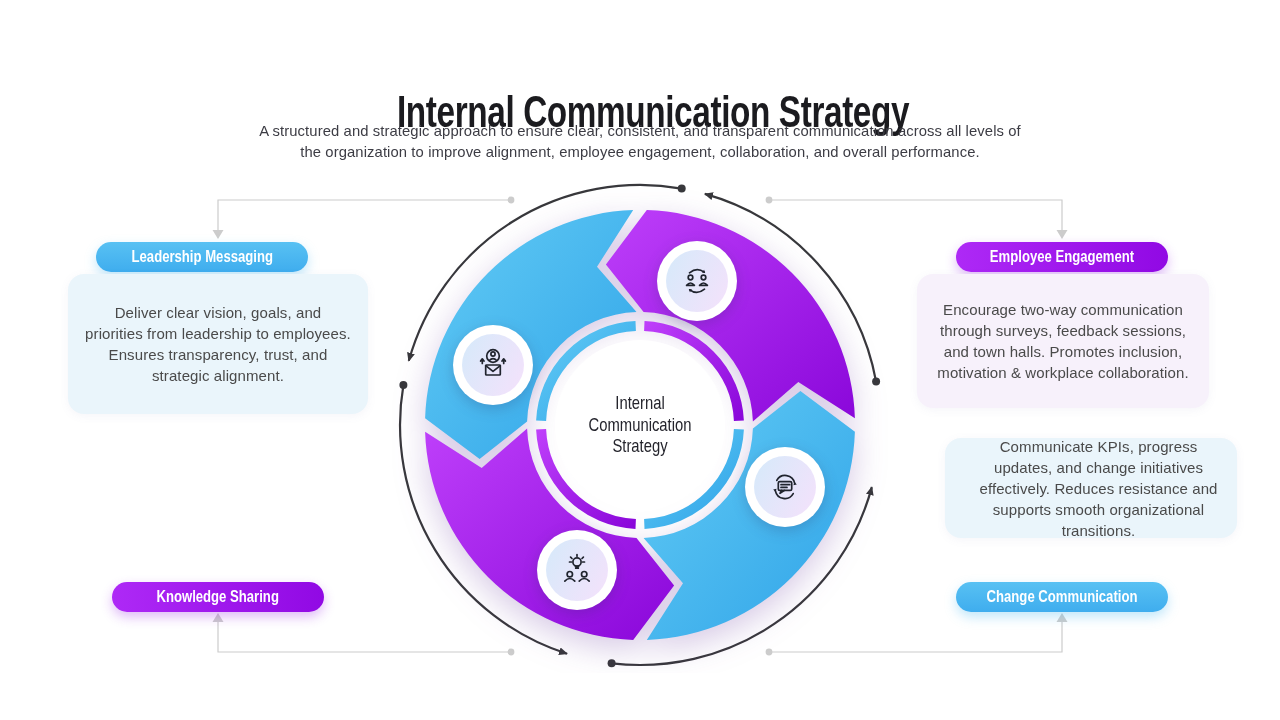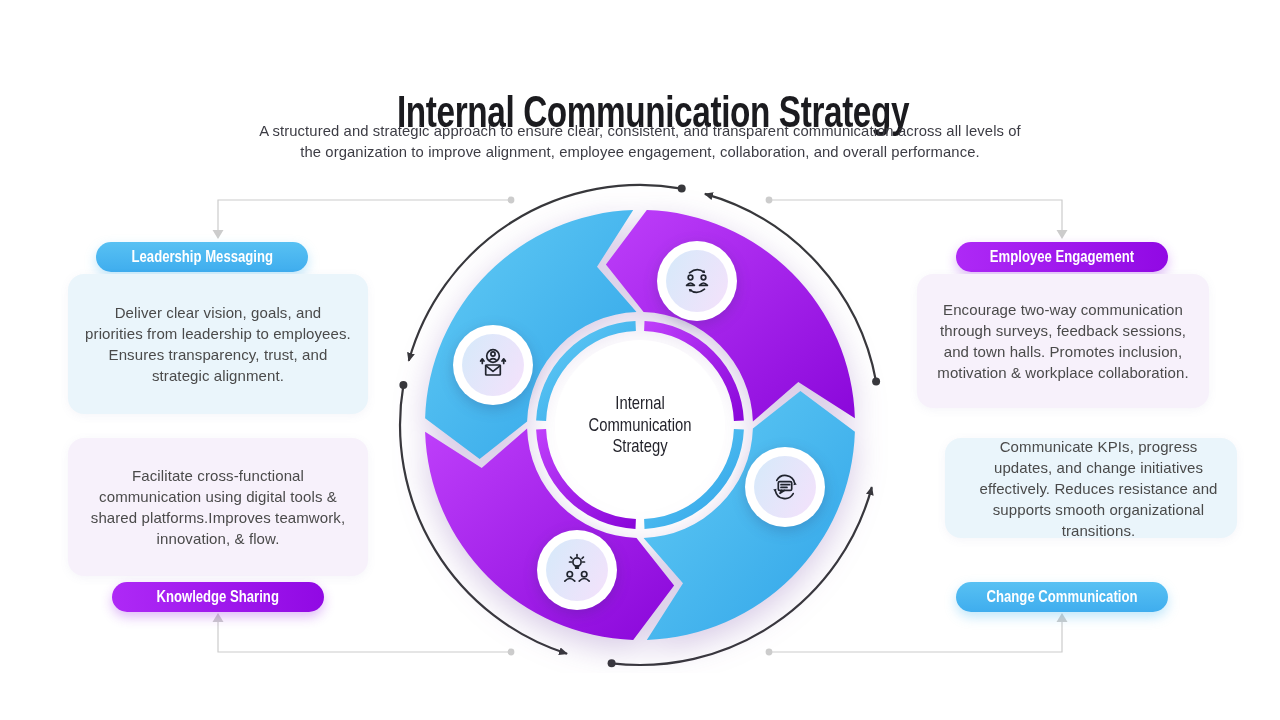--- a/index.html
+++ b/index.html
@@ -104,23 +104,20 @@
     </g>
   </svg>
 
   <div class="pill pill-blue" style="left:96px; top:242px;">
     <span>Leadership Messaging</span>
   </div>
   <div class="card card-blue" style="left:68px; top:274px; width:300px; height:140px;">
     <p>Deliver clear vision, goals, and priorities from leadership to employees. Ensures transparency, trust, and strategic alignment.</p>
   </div>
 
-  <div class="card card-purple" style="left:68px; top:438px; width:300px; height:138px;">
-    <p>Facilitate cross-functional communication using digital tools &amp; shared platforms.Improves teamwork, innovation, &amp; flow.</p>
-  </div>
   <div class="pill pill-purple" style="left:112px; top:582px;">
     <span>Knowledge Sharing</span>
   </div>
 
   <div class="pill pill-purple" style="left:956px; top:242px;">
     <span>Employee Engagement</span>
   </div>
   <div class="card card-purple" style="left:917px; top:274px; width:292px; height:134px;">
     <p>Encourage two-way communication through surveys, feedback sessions, and town halls. Promotes inclusion, motivation &amp; workplace collaboration.</p>
   </div>

